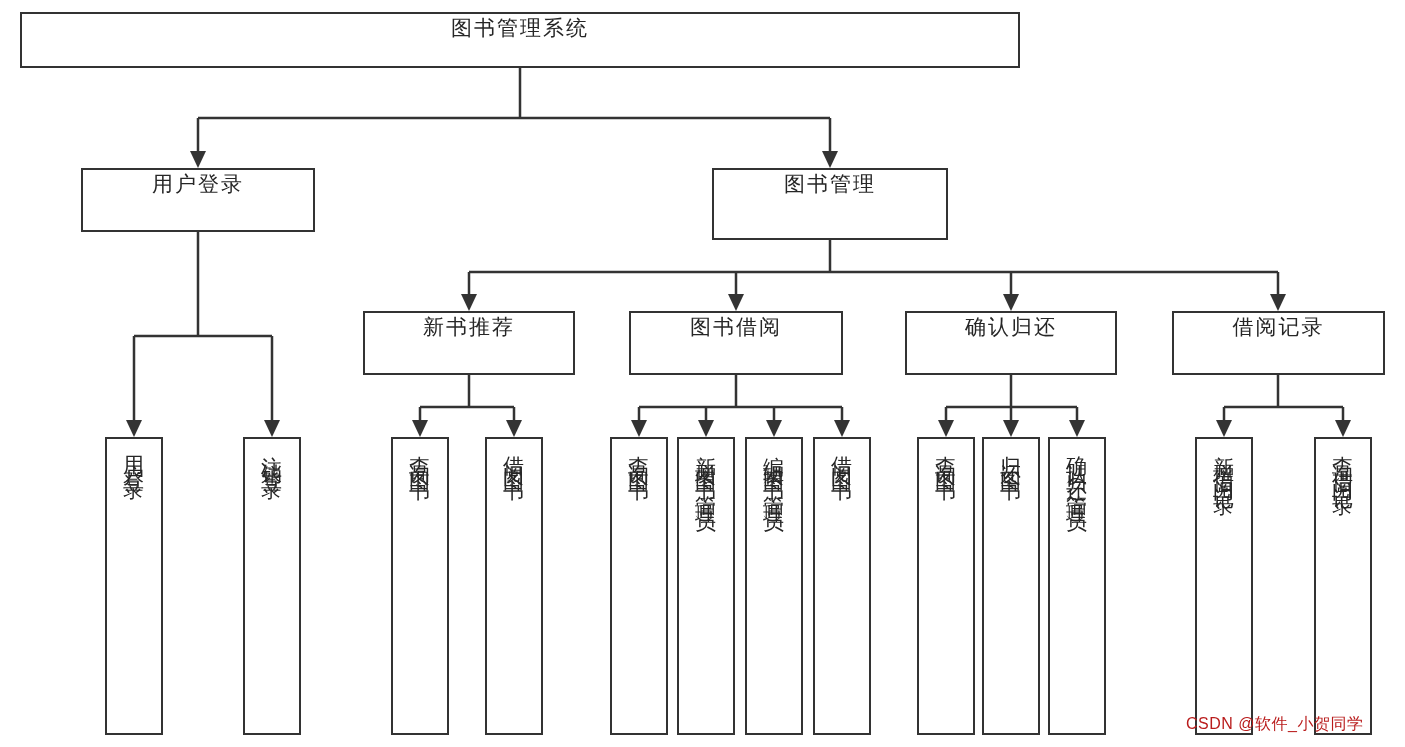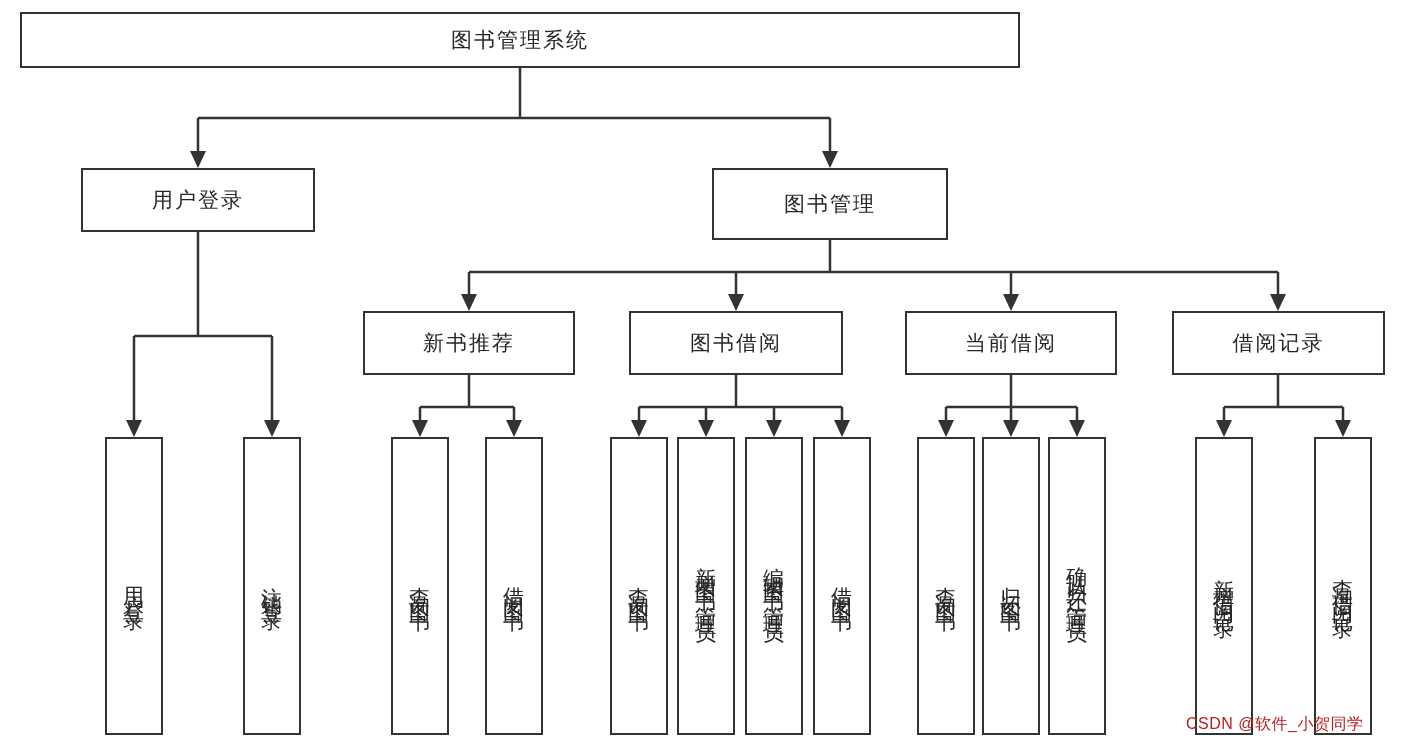--- a/index.html
+++ b/index.html
@@ -20,21 +20,21 @@
     left: 0;
     top: 0;
     pointer-events: none;
   }
   .box {
     position: absolute;
     box-sizing: border-box;
     background: #ffffff;
     border: 2.5px solid #333333;
     display: flex;
-    align-items: center;
+    align-items: flex-start;
     justify-content: center;
     color: #262626;
   }
   .box.h span {
     font-size: 21px;
     letter-spacing: 2px;
     white-space: nowrap;
   }
   .box.v span {
     writing-mode: vertical-rl;
@@ -108,21 +108,21 @@
     <span>图书管理</span>
   </div>
 
   <div class="box h" style="left:363px;top:311px;width:212px;height:64px">
     <span>新书推荐</span>
   </div>
   <div class="box h" style="left:629px;top:311px;width:214px;height:64px">
     <span>图书借阅</span>
   </div>
   <div class="box h" style="left:905px;top:311px;width:212px;height:64px">
-    <span>当前借阅</span>
+    <span>确认归还</span>
   </div>
   <div class="box h" style="left:1172px;top:311px;width:213px;height:64px">
     <span>借阅记录</span>
   </div>
 
   <div class="box v" style="left:105px;top:437px;width:58px;height:298px">
     <span>用户登录</span>
   </div>
   <div class="box v" style="left:243px;top:437px;width:58px;height:298px">
     <span>注销登录</span>

